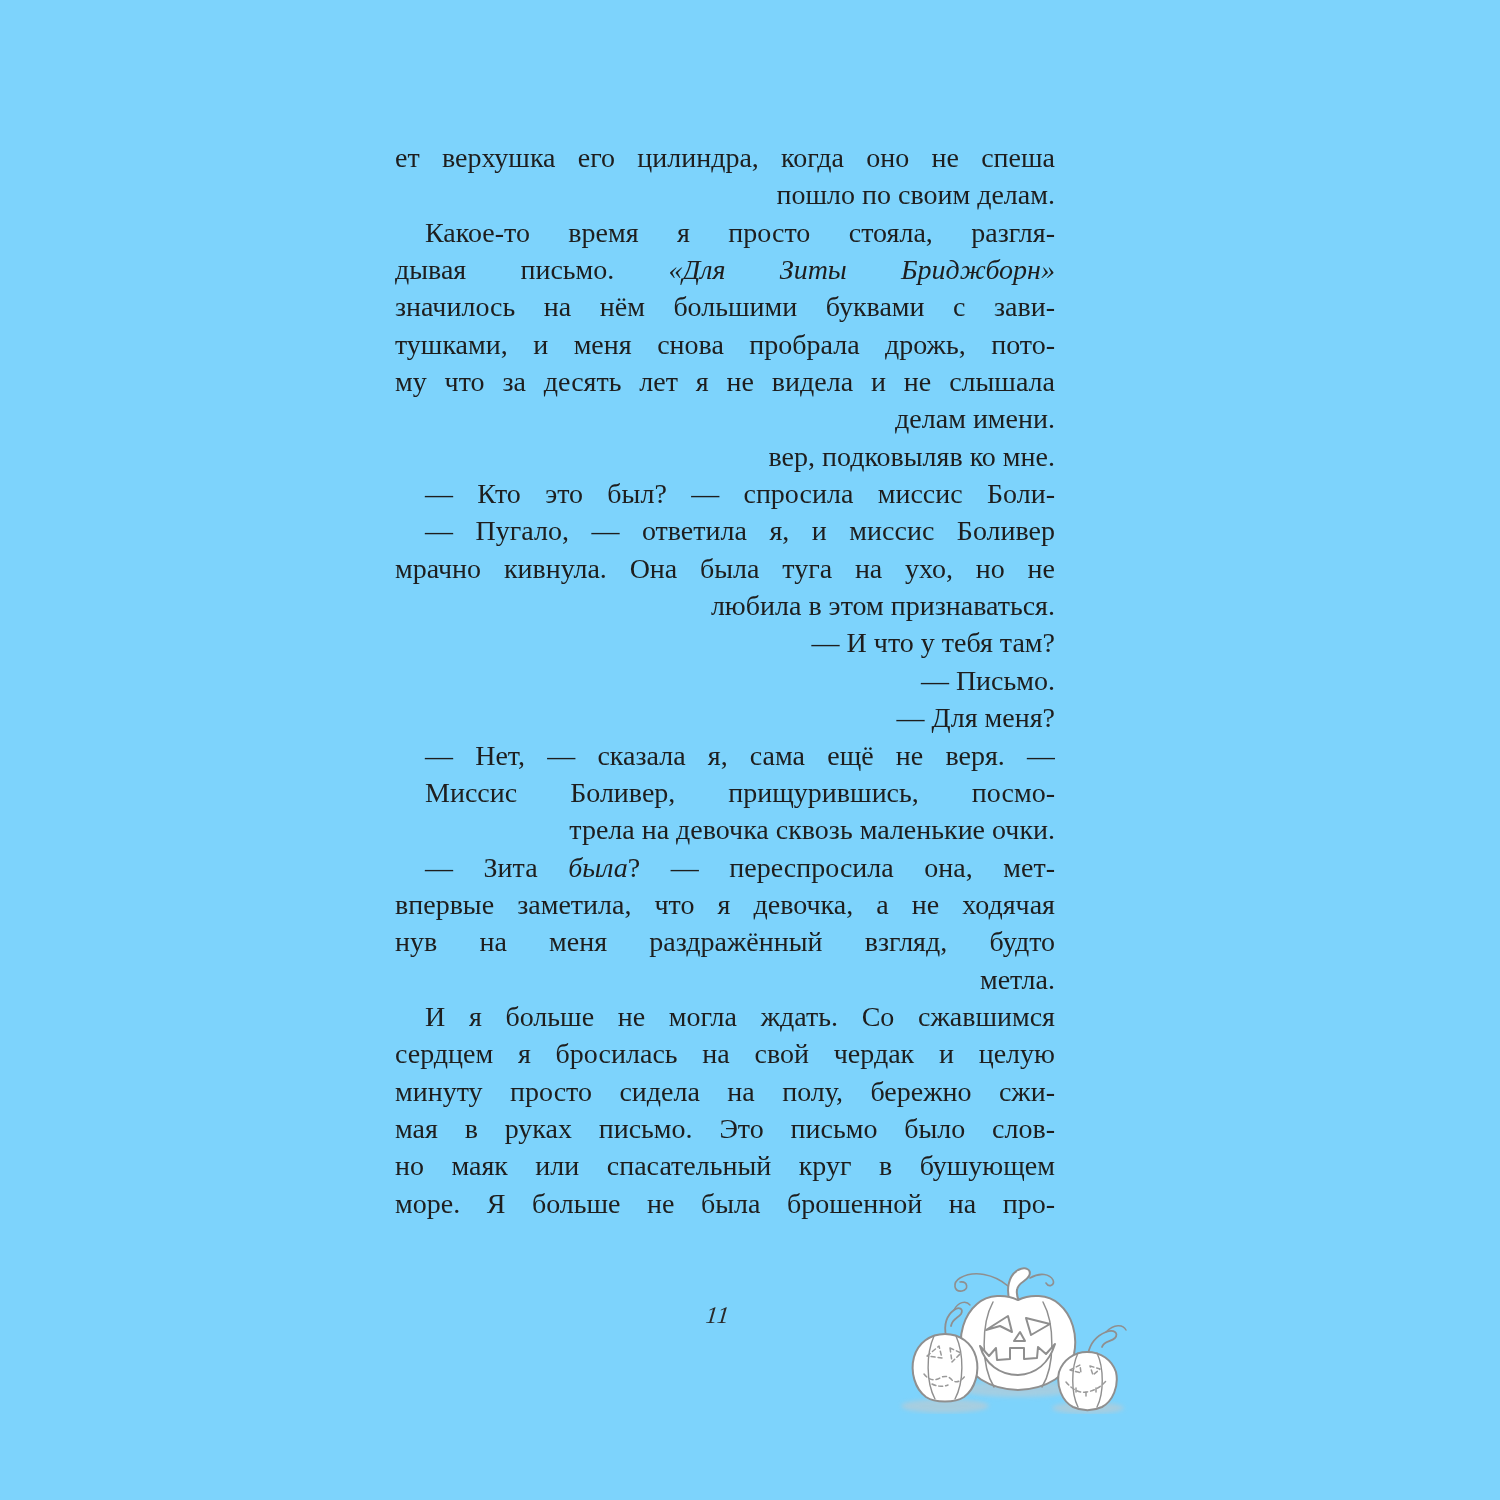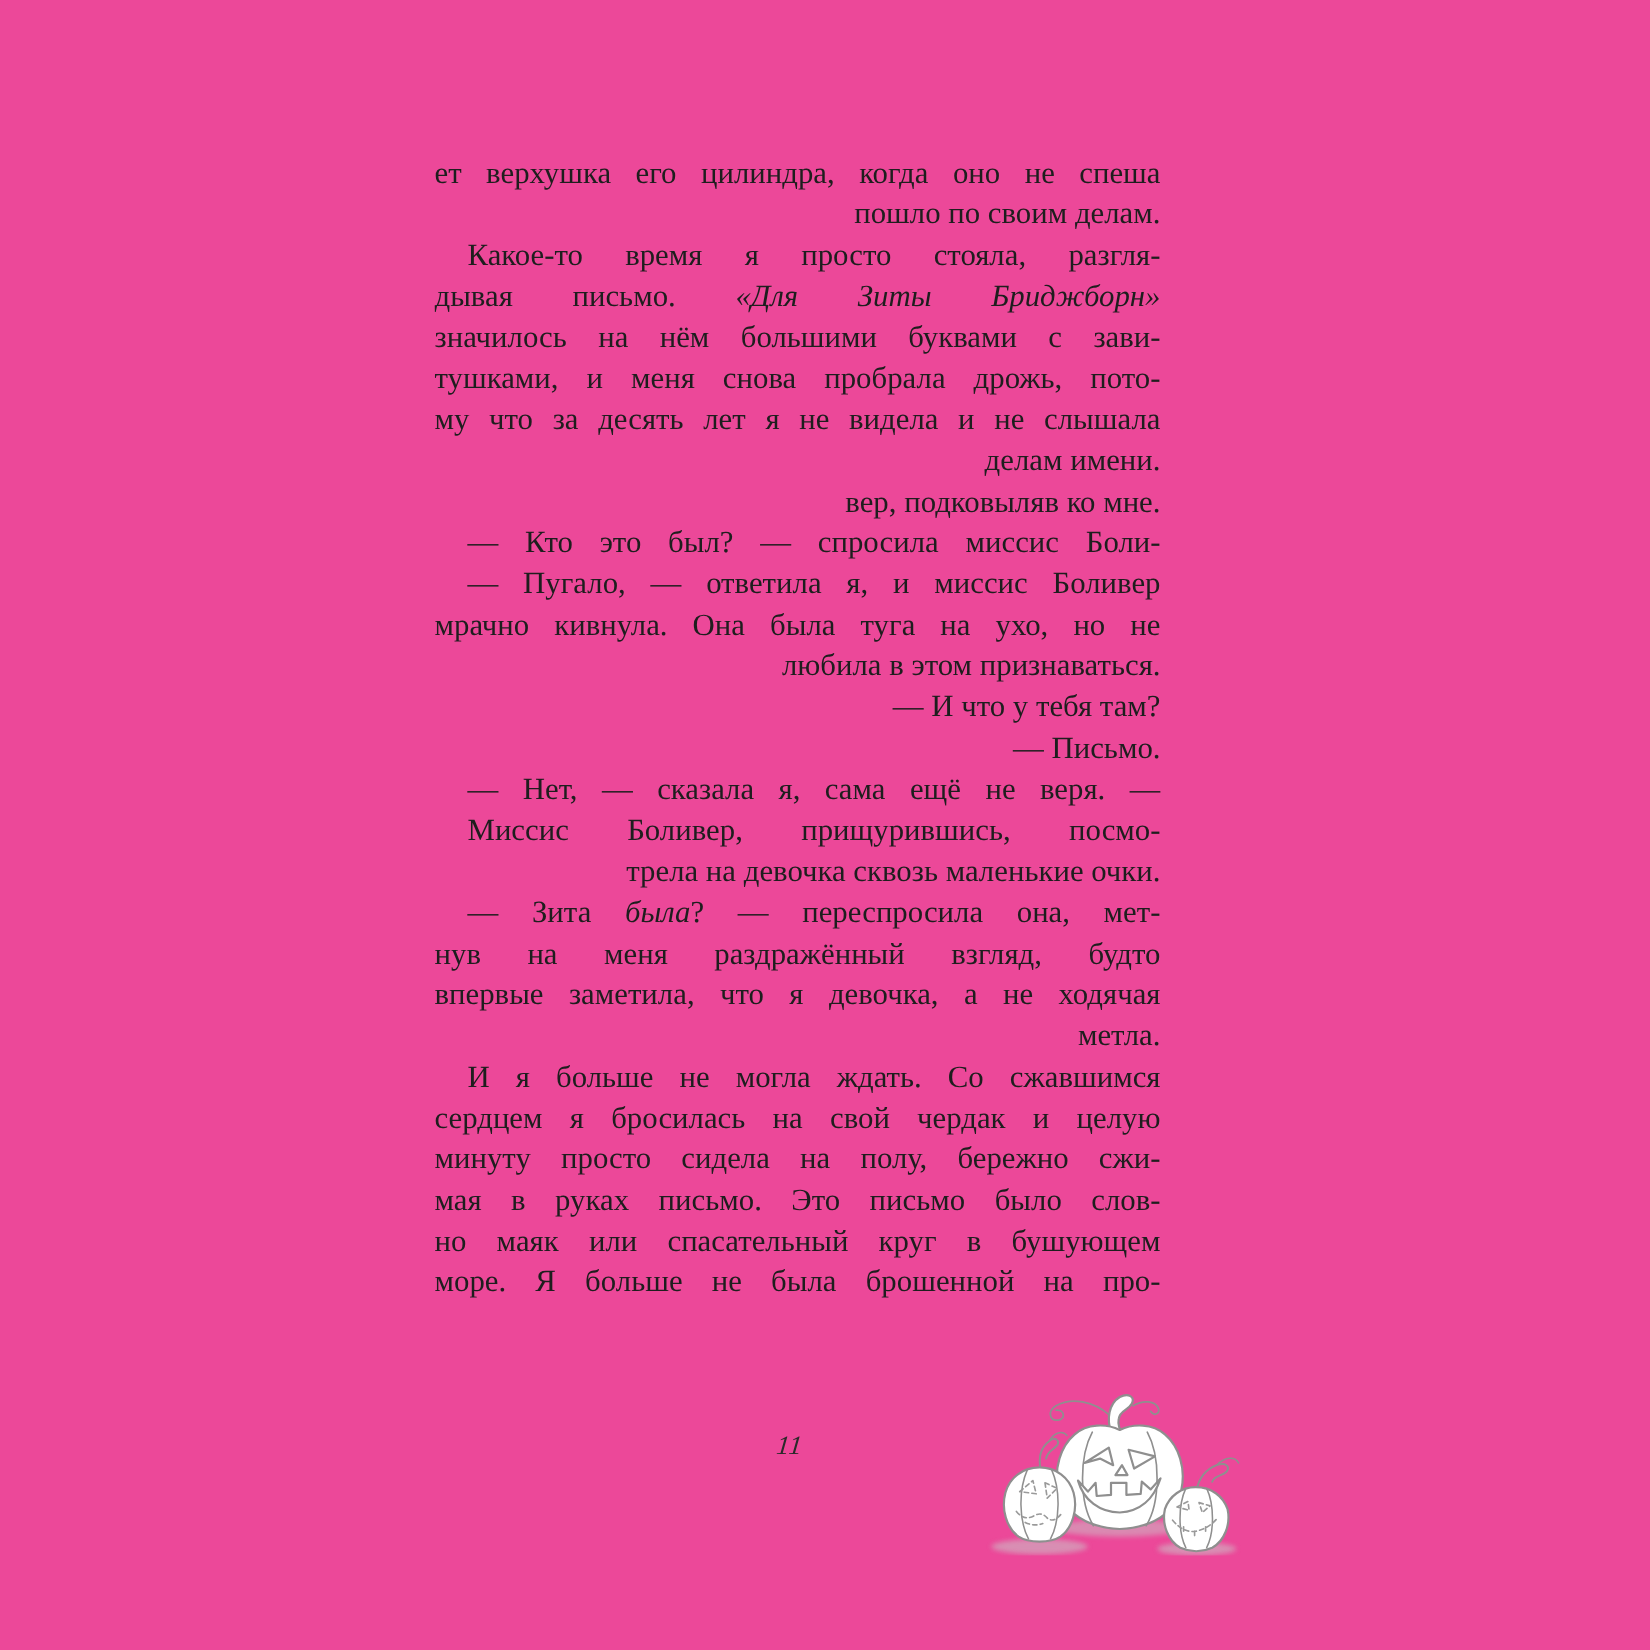--- a/index.html
+++ b/index.html
@@ -8,21 +8,21 @@
     width: 1500px;
     height: 1500px;
     background: #ffffff;
     overflow: hidden;
     font-family: "Liberation Serif", "DejaVu Serif", serif;
   }
   .page {
     position: relative;
     width: 1500px;
     height: 1500px;
-    background: #ec4899;
+    background: #7dd3fc;
   }
   .textblock {
     position: absolute;
     left: 395px;
     top: 139px;
     width: 660px;
     color: #1e1e1e;
     font-size: 28px;
     line-height: 37.35px;
   }
@@ -76,26 +76,27 @@
       <div class="line">тушками, и меня снова пробрала дрожь, пото-</div>
       <div class="line">му что за десять лет я не видела и не слышала</div>
       <div class="line nj">делам имени.</div>
       <div class="line nj">вер, подковыляв ко мне.</div>
       <div class="line ind">— Кто это был? — спросила миссис Боли-</div>
       <div class="line ind">— Пугало, — ответила я, и миссис Боливер</div>
       <div class="line">мрачно кивнула. Она была туга на ухо, но не</div>
       <div class="line nj">любила в этом признаваться.</div>
       <div class="line ind nj">— И что у тебя там?</div>
       <div class="line ind nj">— Письмо.</div>
+      <div class="line ind nj">— Для меня?</div>
       <div class="line ind">— Нет, — сказала я, сама ещё не веря. —</div>
       <div class="line ind">Миссис Боливер, прищурившись, посмо-</div>
       <div class="line nj">трела на девочка сквозь маленькие очки.</div>
       <div class="line ind">— Зита <i>была</i>? — переспросила она, мет-</div>
+      <div class="line">впервые заметила, что я девочка, а не ходячая</div>
       <div class="line">нув на меня раздражённый взгляд, будто</div>
-      <div class="line">впервые заметила, что я девочка, а не ходячая</div>
       <div class="line nj">метла.</div>
       <div class="line ind">И я больше не могла ждать. Со сжавшимся</div>
       <div class="line">сердцем я бросилась на свой чердак и целую</div>
       <div class="line">минуту просто сидела на полу, бережно сжи-</div>
       <div class="line">мая в руках письмо. Это письмо было слов-</div>
       <div class="line">но маяк или спасательный круг в бушующем</div>
       <div class="line">море. Я больше не была брошенной на про-</div>
     </div>
 
   <div class="page-number">11</div>

